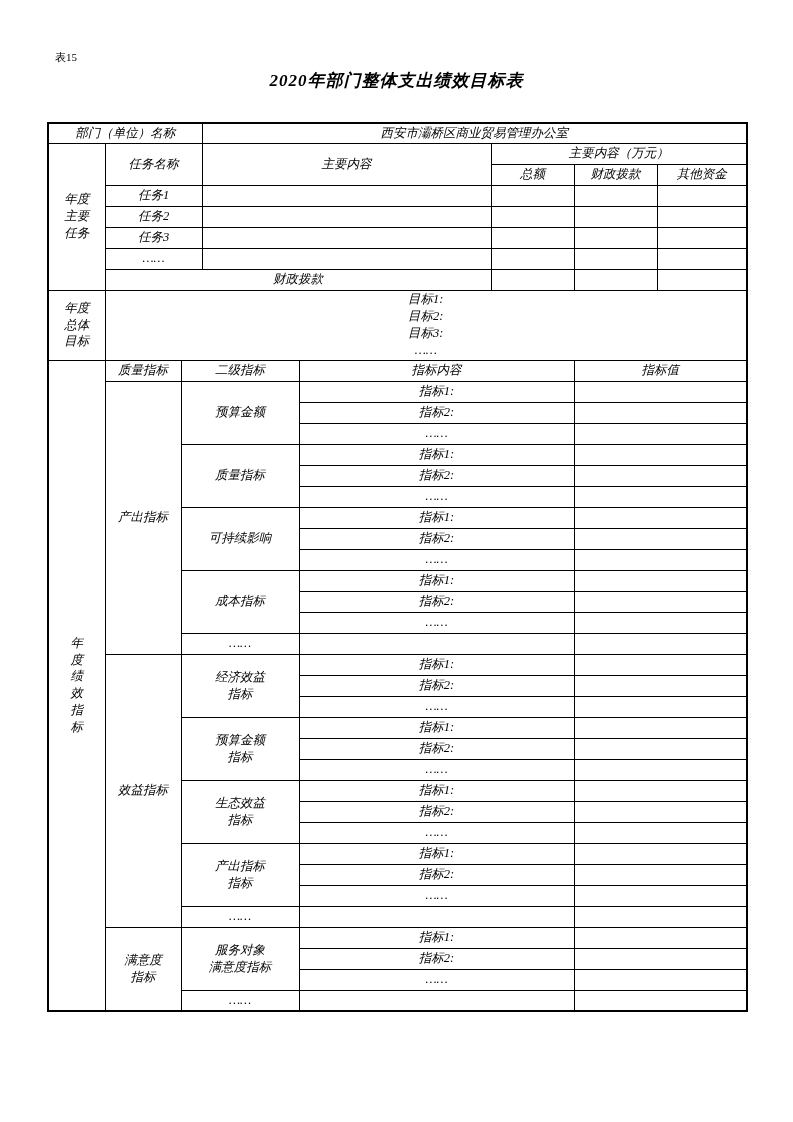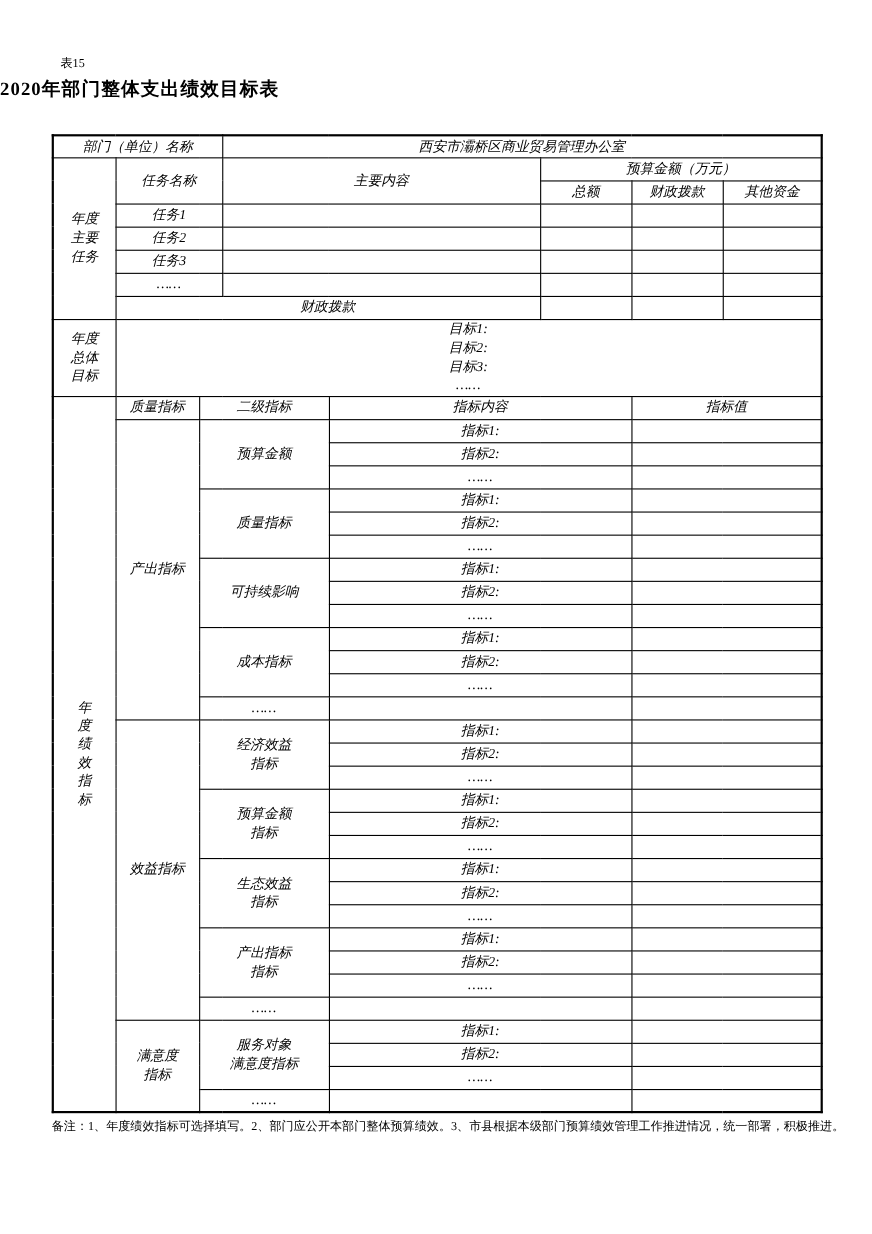--- a/index.html
+++ b/index.html
@@ -11,21 +11,21 @@
     color:#000;
     overflow:hidden;
     margin-top:14px;
   }
   .sheet-label{
     position:absolute;left:55px;top:36px;
     font-size:11px;
   }
   .doc-title{
     position:absolute;left:0;top:55px;width:100%;
-    font-size:17px;font-weight:bold;letter-spacing:1px;
+    text-align:center;font-size:17px;font-weight:bold;letter-spacing:1px;font-style:italic;
   }
   table.main{
     position:absolute;left:47px;top:108px;
     border-collapse:collapse;table-layout:fixed;
     width:699px;
     border:2px solid #000;
     font-style:italic;
   }
   table.main td{
     border:1px solid #000;
@@ -75,21 +75,21 @@
       <td colspan="3">部门（单位）名称</td>
       <td colspan="5">西安市灞桥区商业贸易管理办公室</td>
     </tr>
 
     <tr class="h21">
       <td rowspan="7" class="ht stub">年度
 主要
 任务</td>
       <td colspan="2" rowspan="2" class="ht">任务名称</td>
       <td colspan="2" rowspan="2" class="ht">主要内容</td>
-      <td colspan="3" class="ht">预算金额（万元）</td>
+      <td colspan="3" class="ht">主要内容（万元）</td>
     </tr>
 
     <tr class="h21">
       <td>总额</td>
       <td>财政拨款</td>
       <td>其他资金</td>
     </tr>
 
     <tr class="h21">
       <td colspan="2" class="ht">任务1</td>
@@ -289,15 +289,14 @@
       <td colspan="2"></td>
     </tr>
     <tr class="h21">
       <td colspan="2" class="ht">……</td>
       <td colspan="2" class="ht"></td>
       <td colspan="2" class="ht"></td>
     </tr>
   </tbody>
     </table>
 
-  <div class="footnote">备注：1、年度绩效指标可选择填写。2、部门应公开本部门整体预算绩效。3、市县根据本级部门预算绩效管理工作推进情况，统一部署，积极推进。</div>
 
 </div>
 
 </body></html>

